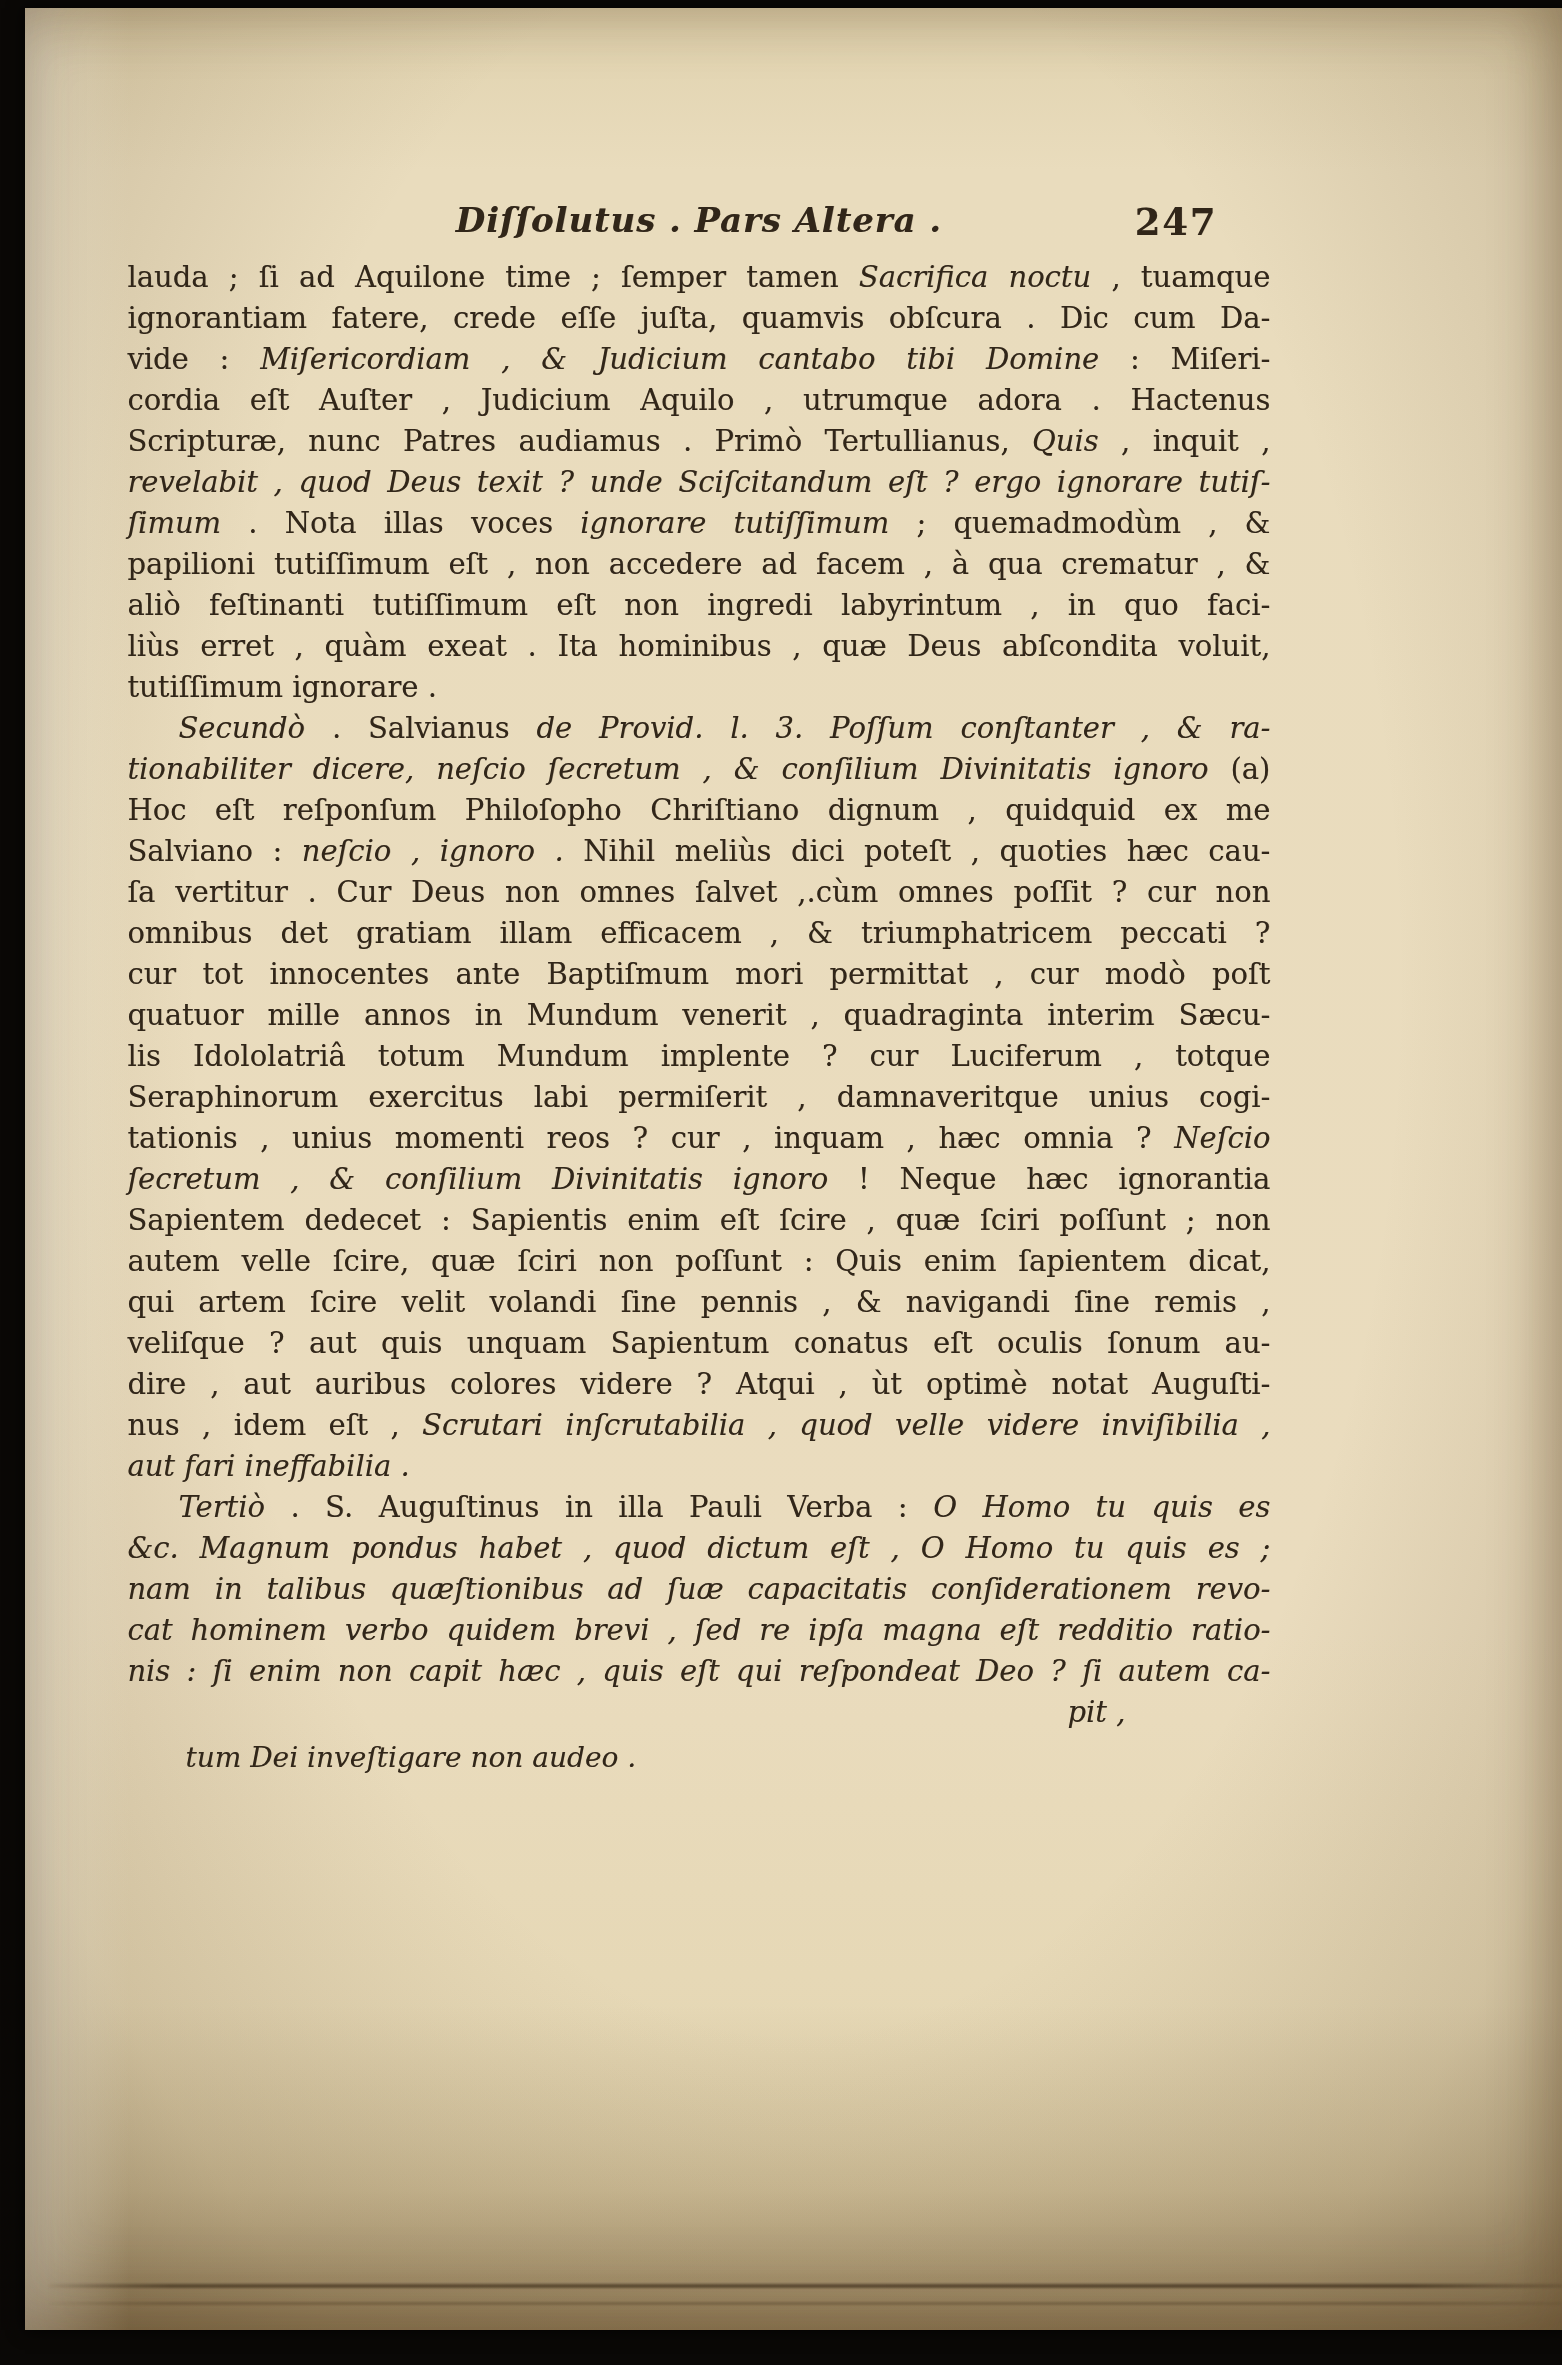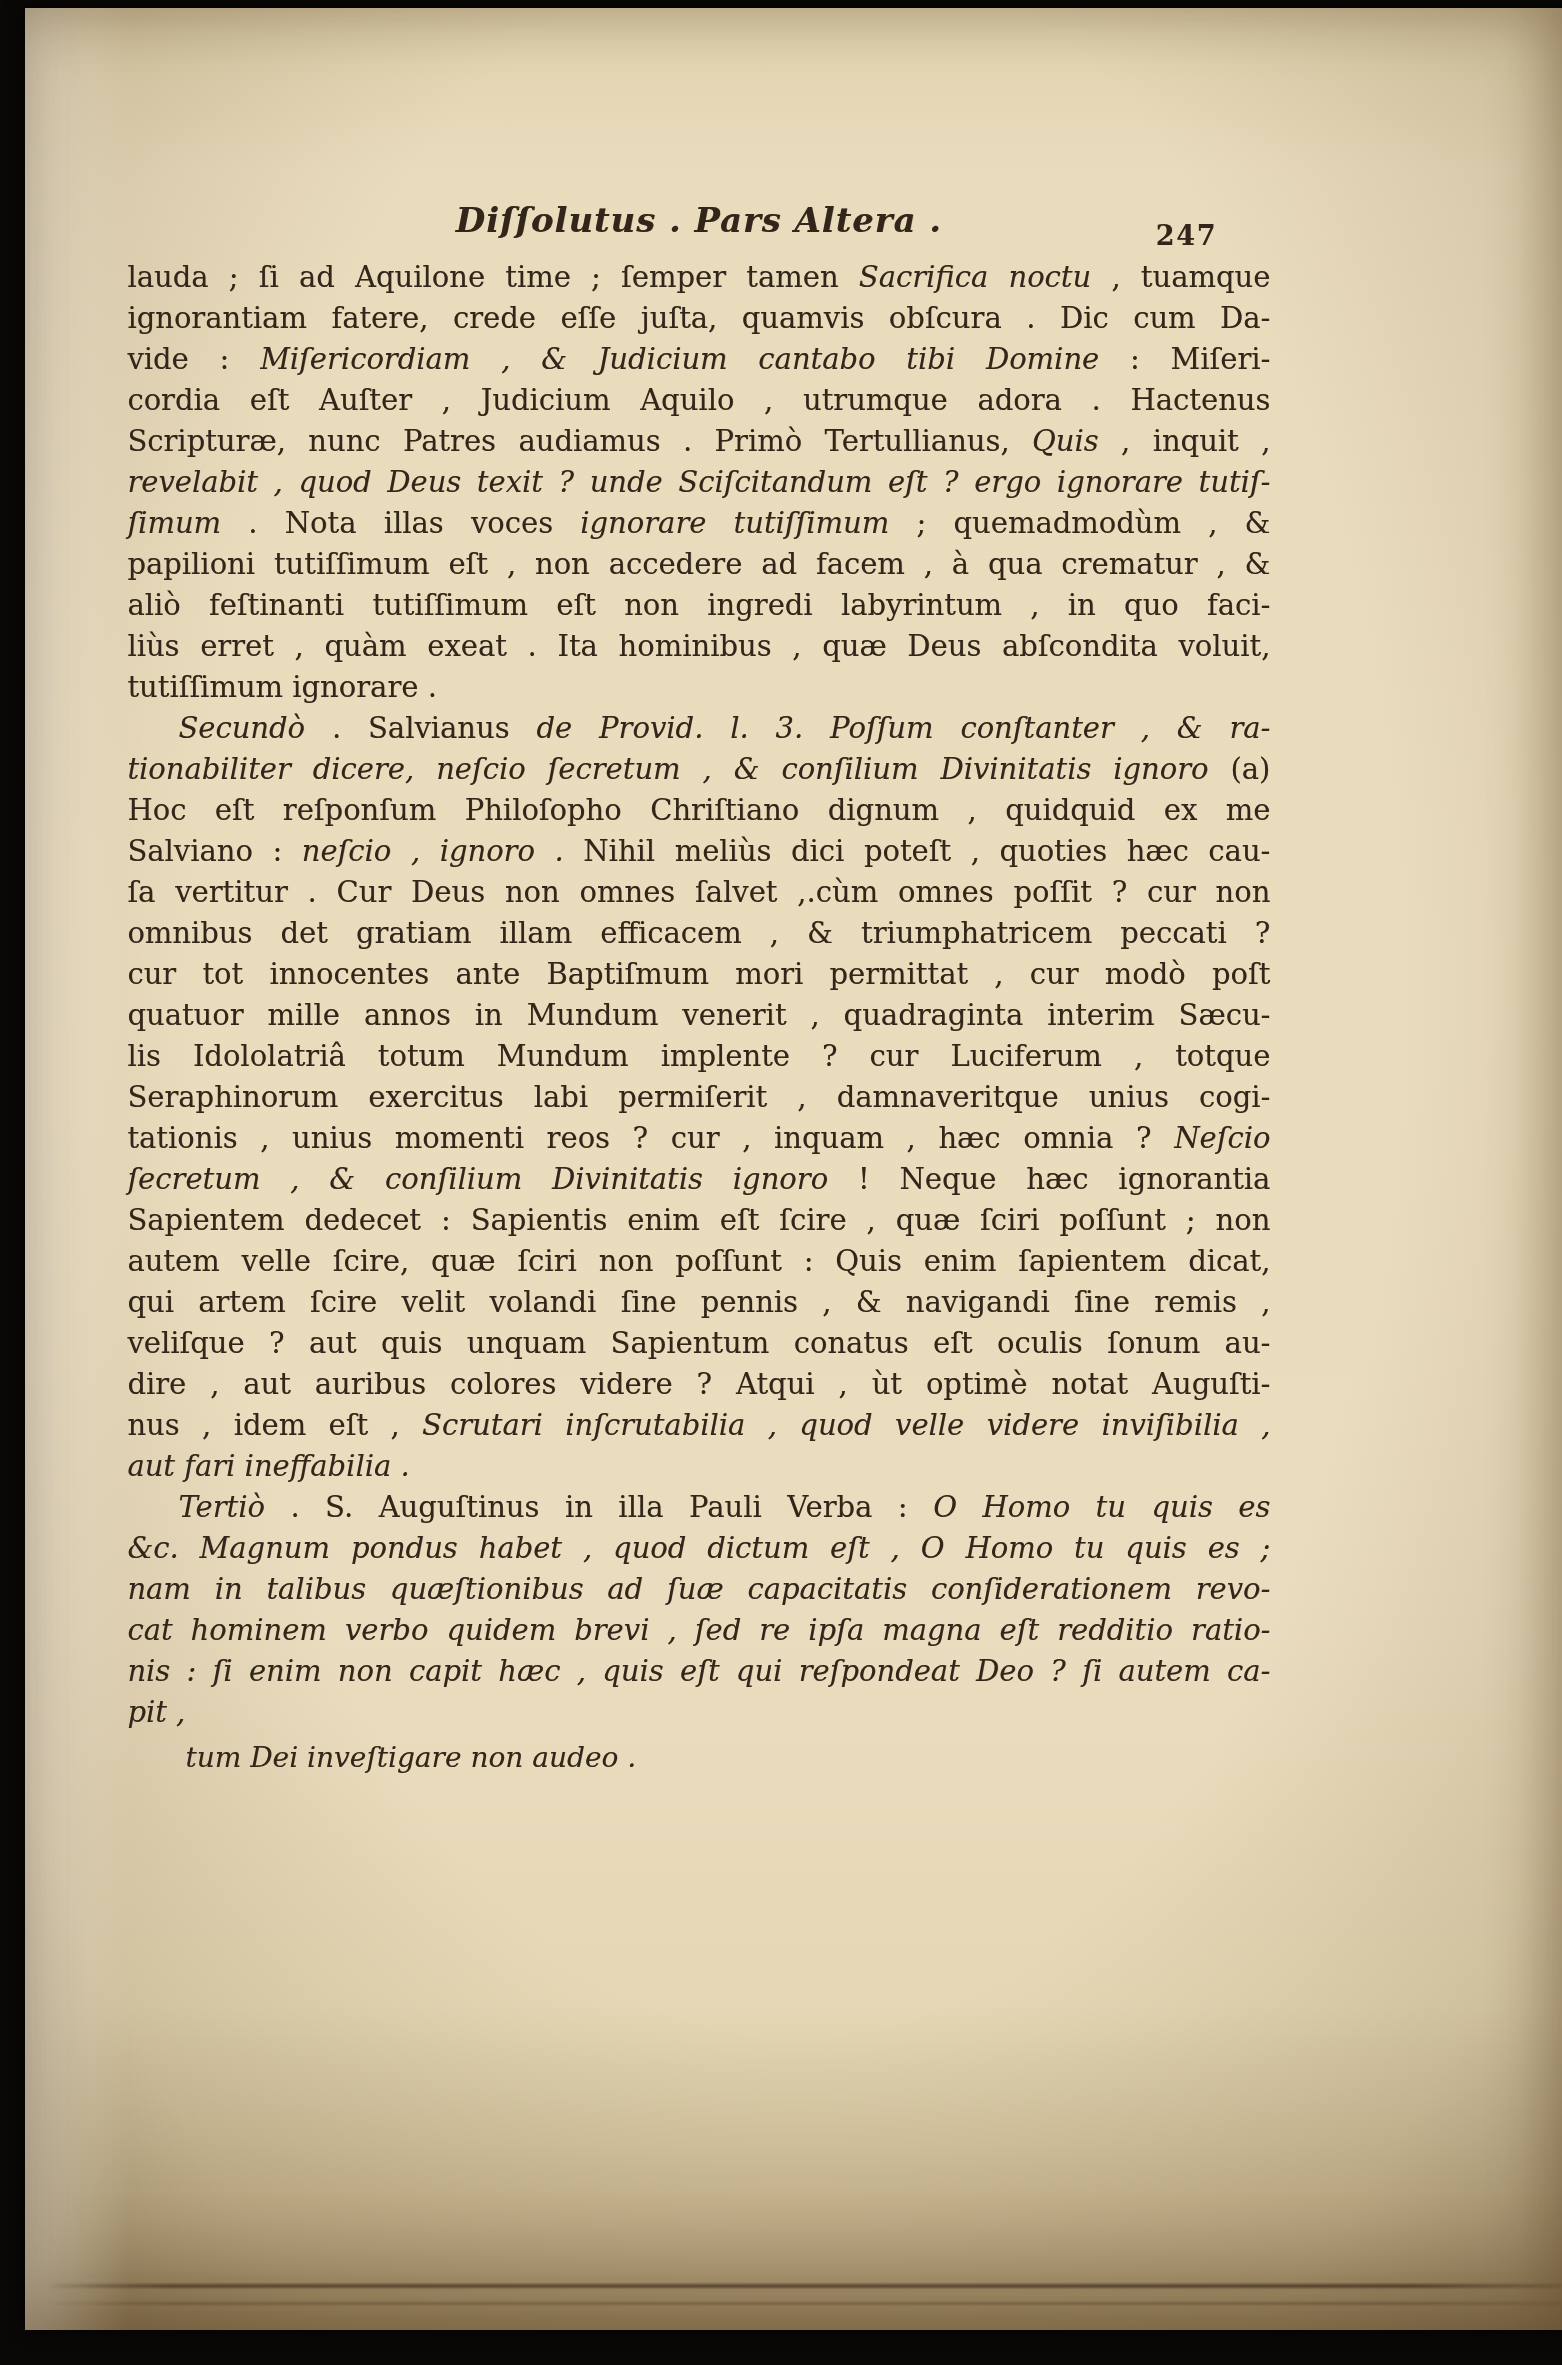--- a/index.html
+++ b/index.html
@@ -72,38 +72,38 @@
     font-style: italic;
     font-weight: bold;
     font-size: 34px;
     letter-spacing: 0.9px;
   }
   .pagenum {
     position: absolute;
     right: 53px;
     top: 1.8px;
     font-weight: bold;
-    font-size: 27px;
+    font-size: 37px;
     letter-spacing: 1.8px;
-    margin-top: 13px;
   }
 
   .para { margin: 0; }
   .line {
     line-height: 41px;
     text-align: justify;
     text-align-last: justify;
     text-justify: inter-word;
   }
   .line.nojust { text-align-last: left; }
   .line.indent { padding-left: 51px; }
   .it { font-style: italic; }
 
   .catchword-row {
     line-height: 41px;
+    text-align: right;
     padding-right: 145px;
     font-style: italic;
   }
 
   .footnote {
     margin-top: 3.6px;
     font-size: 28px;
   }
   .footnote .line { line-height: 42px; }
   .footnote .line.indent { padding-left: 58px; }

